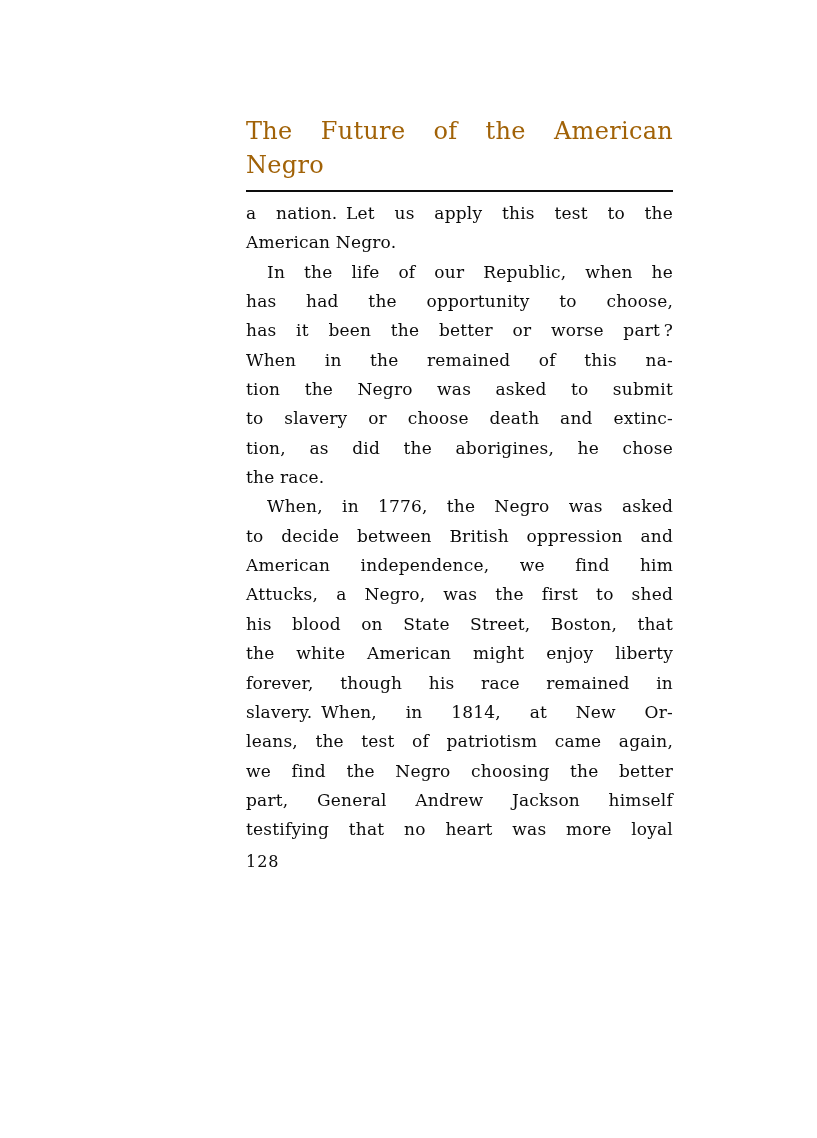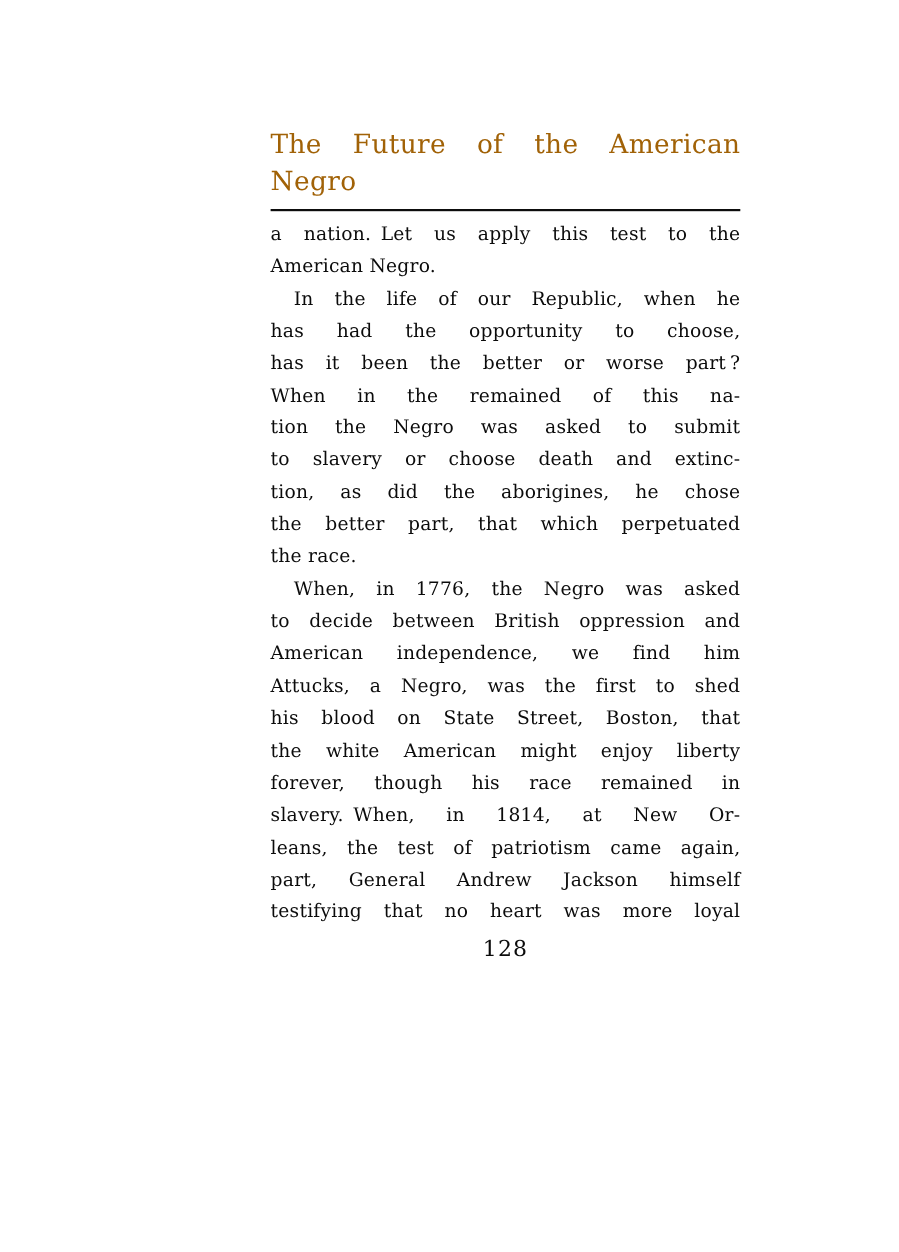--- a/index.html
+++ b/index.html
@@ -50,22 +50,21 @@
   }
   .line.just {
     text-align: justify;
     text-align-last: justify;
   }
   .line.indent {
     text-indent: 21px;
   }
   .folio {
     margin-top: 7px;
-    text-align: center;
-    font-size: 20px;
+    font-size: 16px;
     line-height: 20px;
     letter-spacing: 1px;
   }
 </style>
 </head>
 <body>
 
 <div class="sheet">
   <div class="textblock">
     <div class="running-header">The Future of the American Negro</div>
@@ -73,29 +72,29 @@
     <div class="body-text">
         <div class="line just">a nation. Let us apply this test to the</div>
         <div class="line">American Negro.</div>
         <div class="line just indent">In the life of our Republic, when he</div>
         <div class="line just">has had the opportunity to choose,</div>
         <div class="line just">has it been the better or worse part ?</div>
         <div class="line just">When in the remained of this na-</div>
         <div class="line just">tion the Negro was asked to submit</div>
         <div class="line just">to slavery or choose death and extinc-</div>
         <div class="line just">tion, as did the aborigines, he chose</div>
-        <div class="line just">the better part, that which perpetuated</div>
         <div class="line">the race.</div>
         <div class="line just indent">When, in 1776, the Negro was asked</div>
         <div class="line just">to decide between British oppression and</div>
         <div class="line just">American independence, we find him</div>
         <div class="line just">Attucks, a Negro, was the first to shed</div>
         <div class="line just">his blood on State Street, Boston, that</div>
         <div class="line just">the white American might enjoy liberty</div>
         <div class="line just">forever, though his race remained in</div>
         <div class="line just">slavery. When, in 1814, at New Or-</div>
         <div class="line just">leans, the test of patriotism came again,</div>
+        <div class="line just">we find the Negro choosing the better</div>
         <div class="line just">part, General Andrew Jackson himself</div>
         <div class="line just">testifying that no heart was more loyal</div>
       </div>
     <div class="folio">128</div>
   </div>
 </div>
 
 </body></html>

